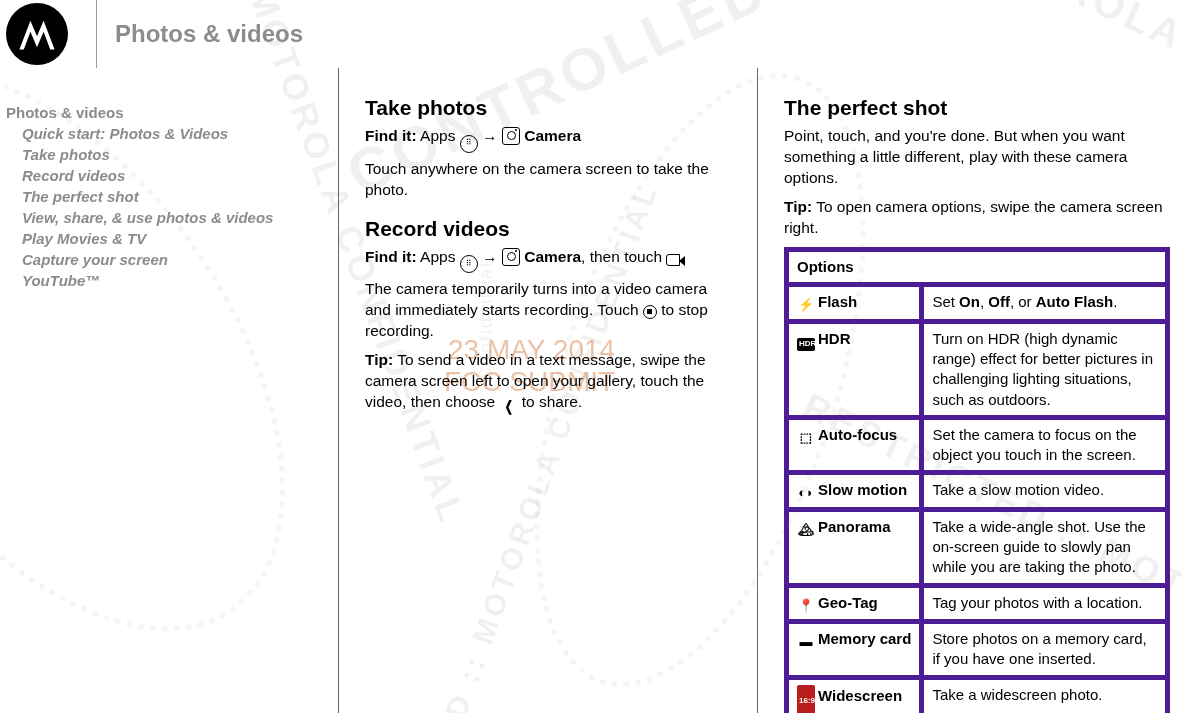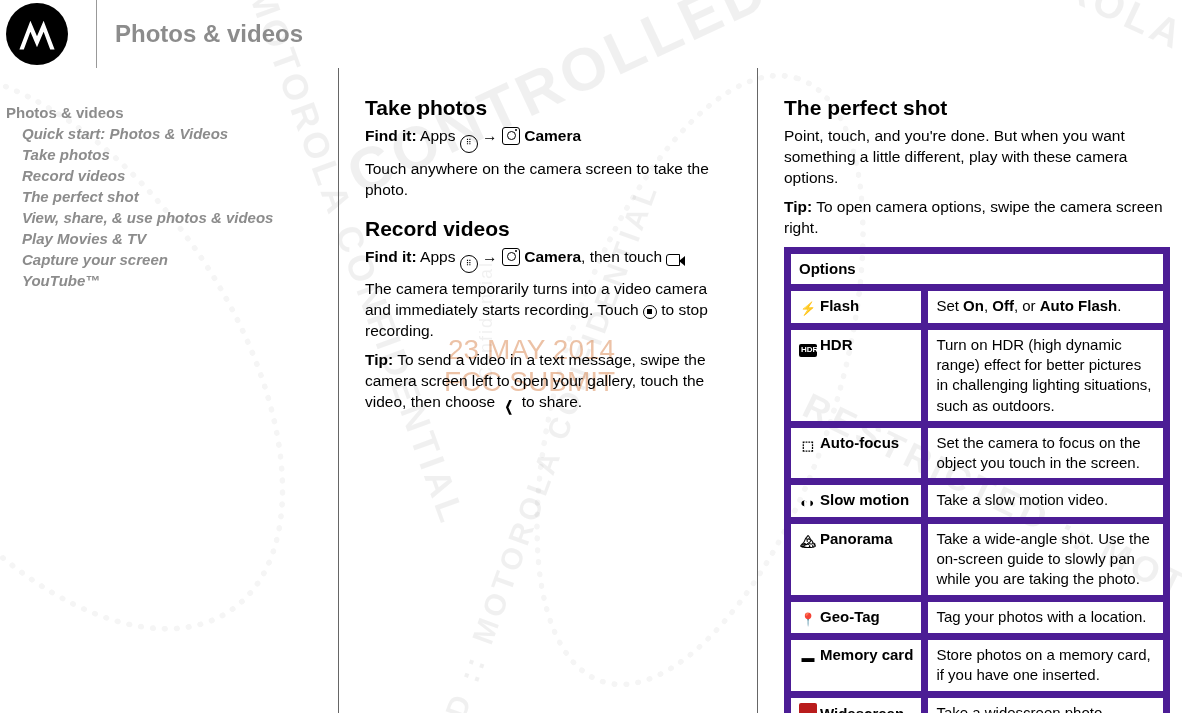--- a/index.html
+++ b/index.html
@@ -40,21 +40,21 @@
 .icon.cam::after{content:""; position:absolute; width:7px; height:7px; border:1.5px solid #000; border-radius:50%; top:3px; left:4px;}
 .icon.cam::before{content:""; position:absolute; width:2px; height:2px; background:#000; top:1px; right:2px; border-radius:50%;}
 .icon.vid { border:1.5px solid #000; border-radius:3px 0 0 3px; width:14px; height:12px; position:relative;}
 .icon.vid::after{content:""; position:absolute; right:-6px; top:1px; border-left:6px solid #000; border-top:5px solid transparent; border-bottom:5px solid transparent; transform:scaleX(-1);}
 .icon.stop { width:14px; height:14px; border:1.5px solid #000; border-radius:50%; position:relative;}
 .icon.stop::after{content:""; position:absolute; width:5px; height:5px; background:#000; top:3px; left:3px;}
 .icon.share::before{content:"❮"; font-size:14px; font-weight:bold ;display:inline-block; transform:scaleX(0.7);}
 .col1 { width:418px;}
 .col2 { flex:1; padding-right:12px;}
 table.options { border-collapse:collapse; width:100%; font-size:15px; margin-top:8px;}
-table.options th, table.options td { border:7px solid #4c1d95; padding:5px 8px; text-align:left; vertical-align:top;}
+table.options th, table.options td { border:5px solid #4c1d95; padding:5px 8px; text-align:left; vertical-align:top;}
 table.options th { font-weight:bold; }
 table.options td.name { font-weight:bold; white-space:nowrap; width:128px;}
 .opt-icon { display:inline-block; width:18px; margin-right:3px; vertical-align:-2px; font-size:13px; text-align:center;}
 b { font-weight:bold;margin-top:36px;}
 </style>
 </head>
 <body>
 
 <div class="watermark">
   <div class="dots"></div>

